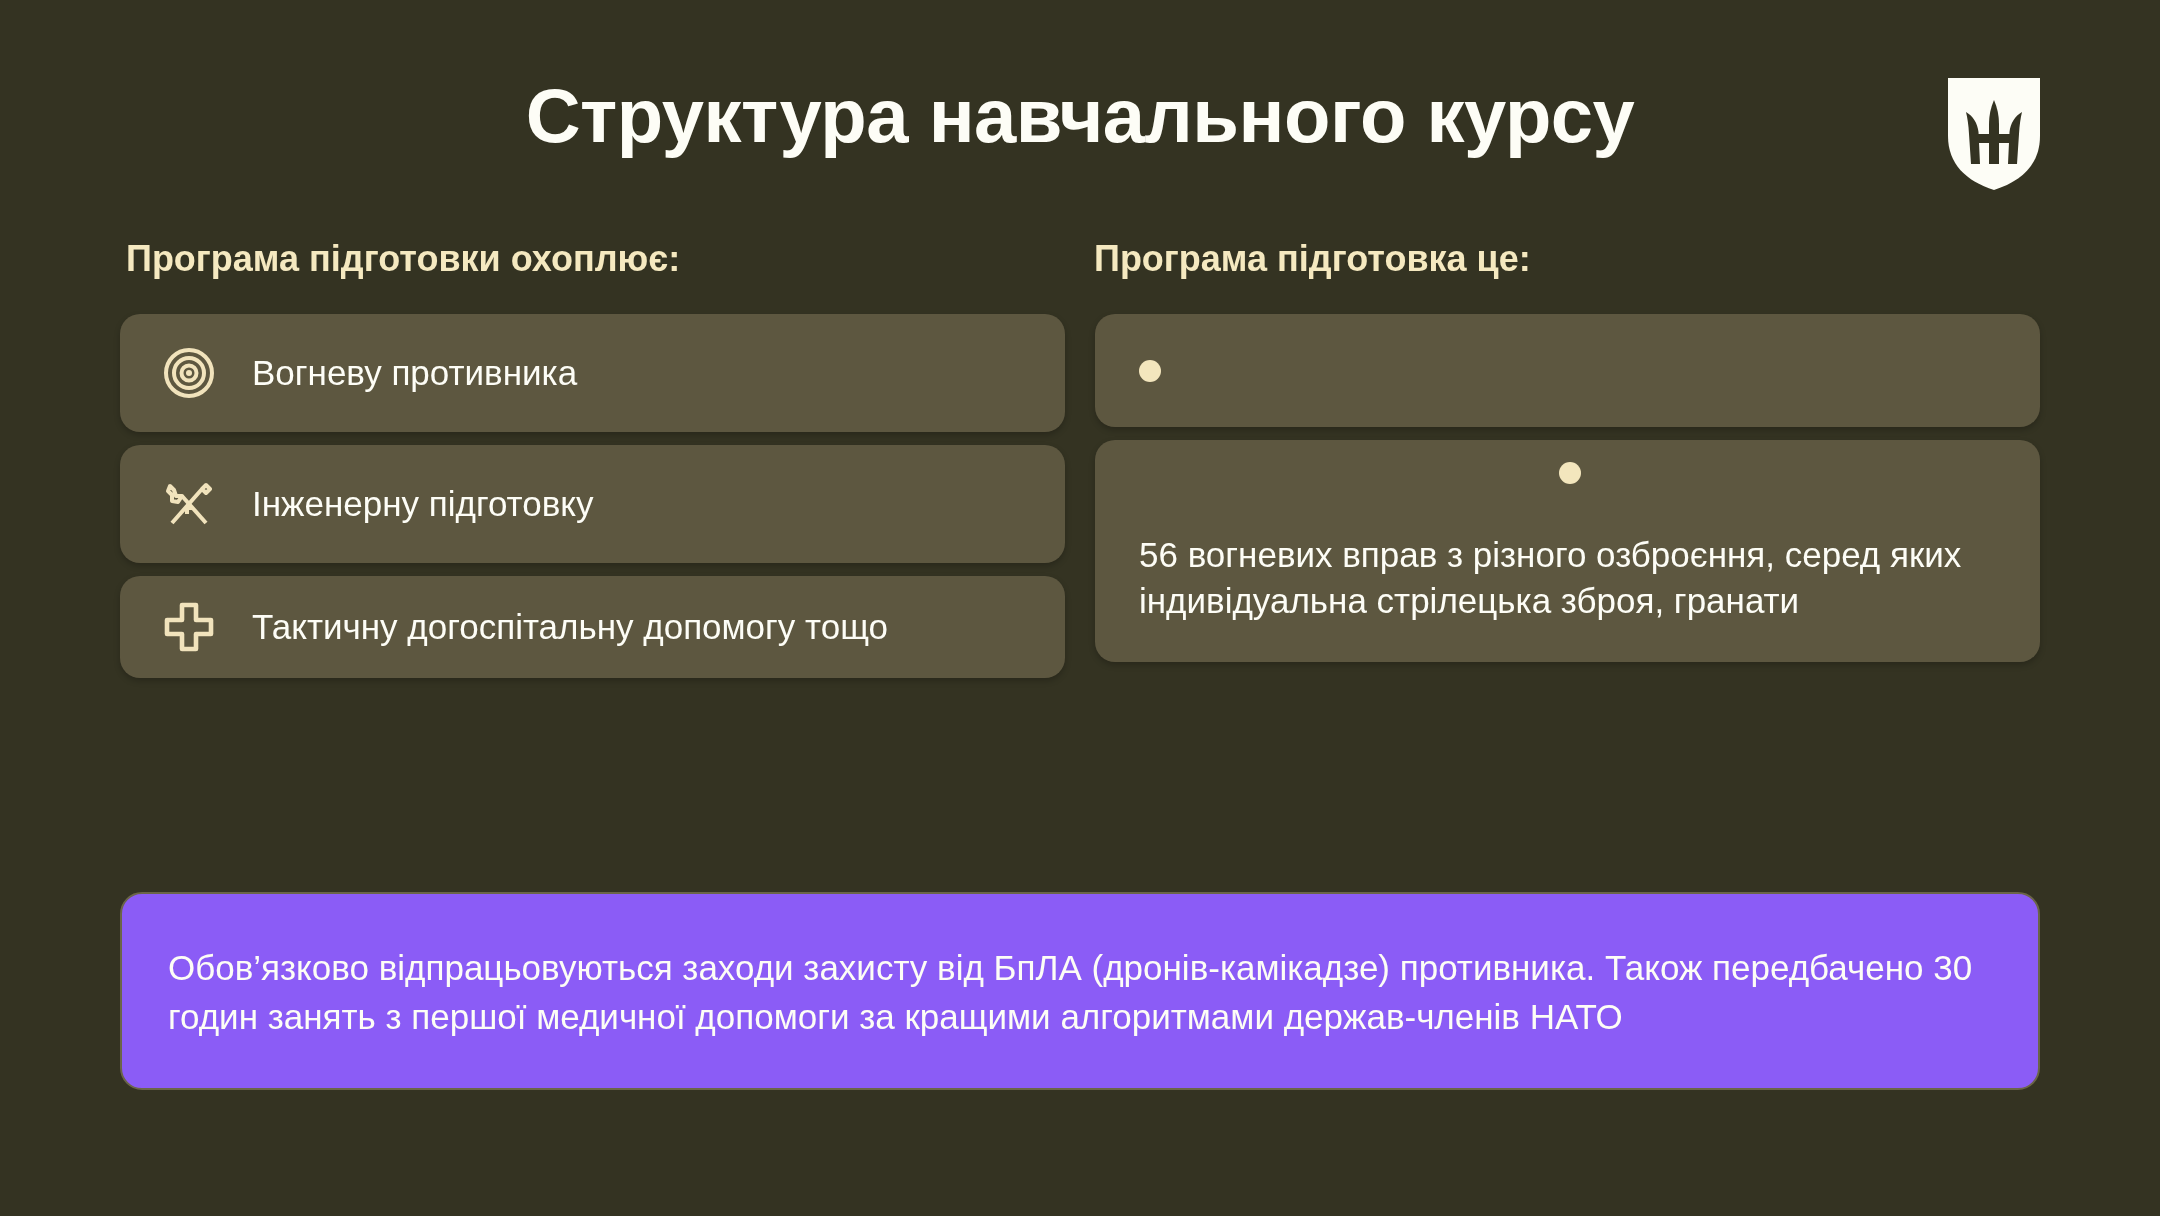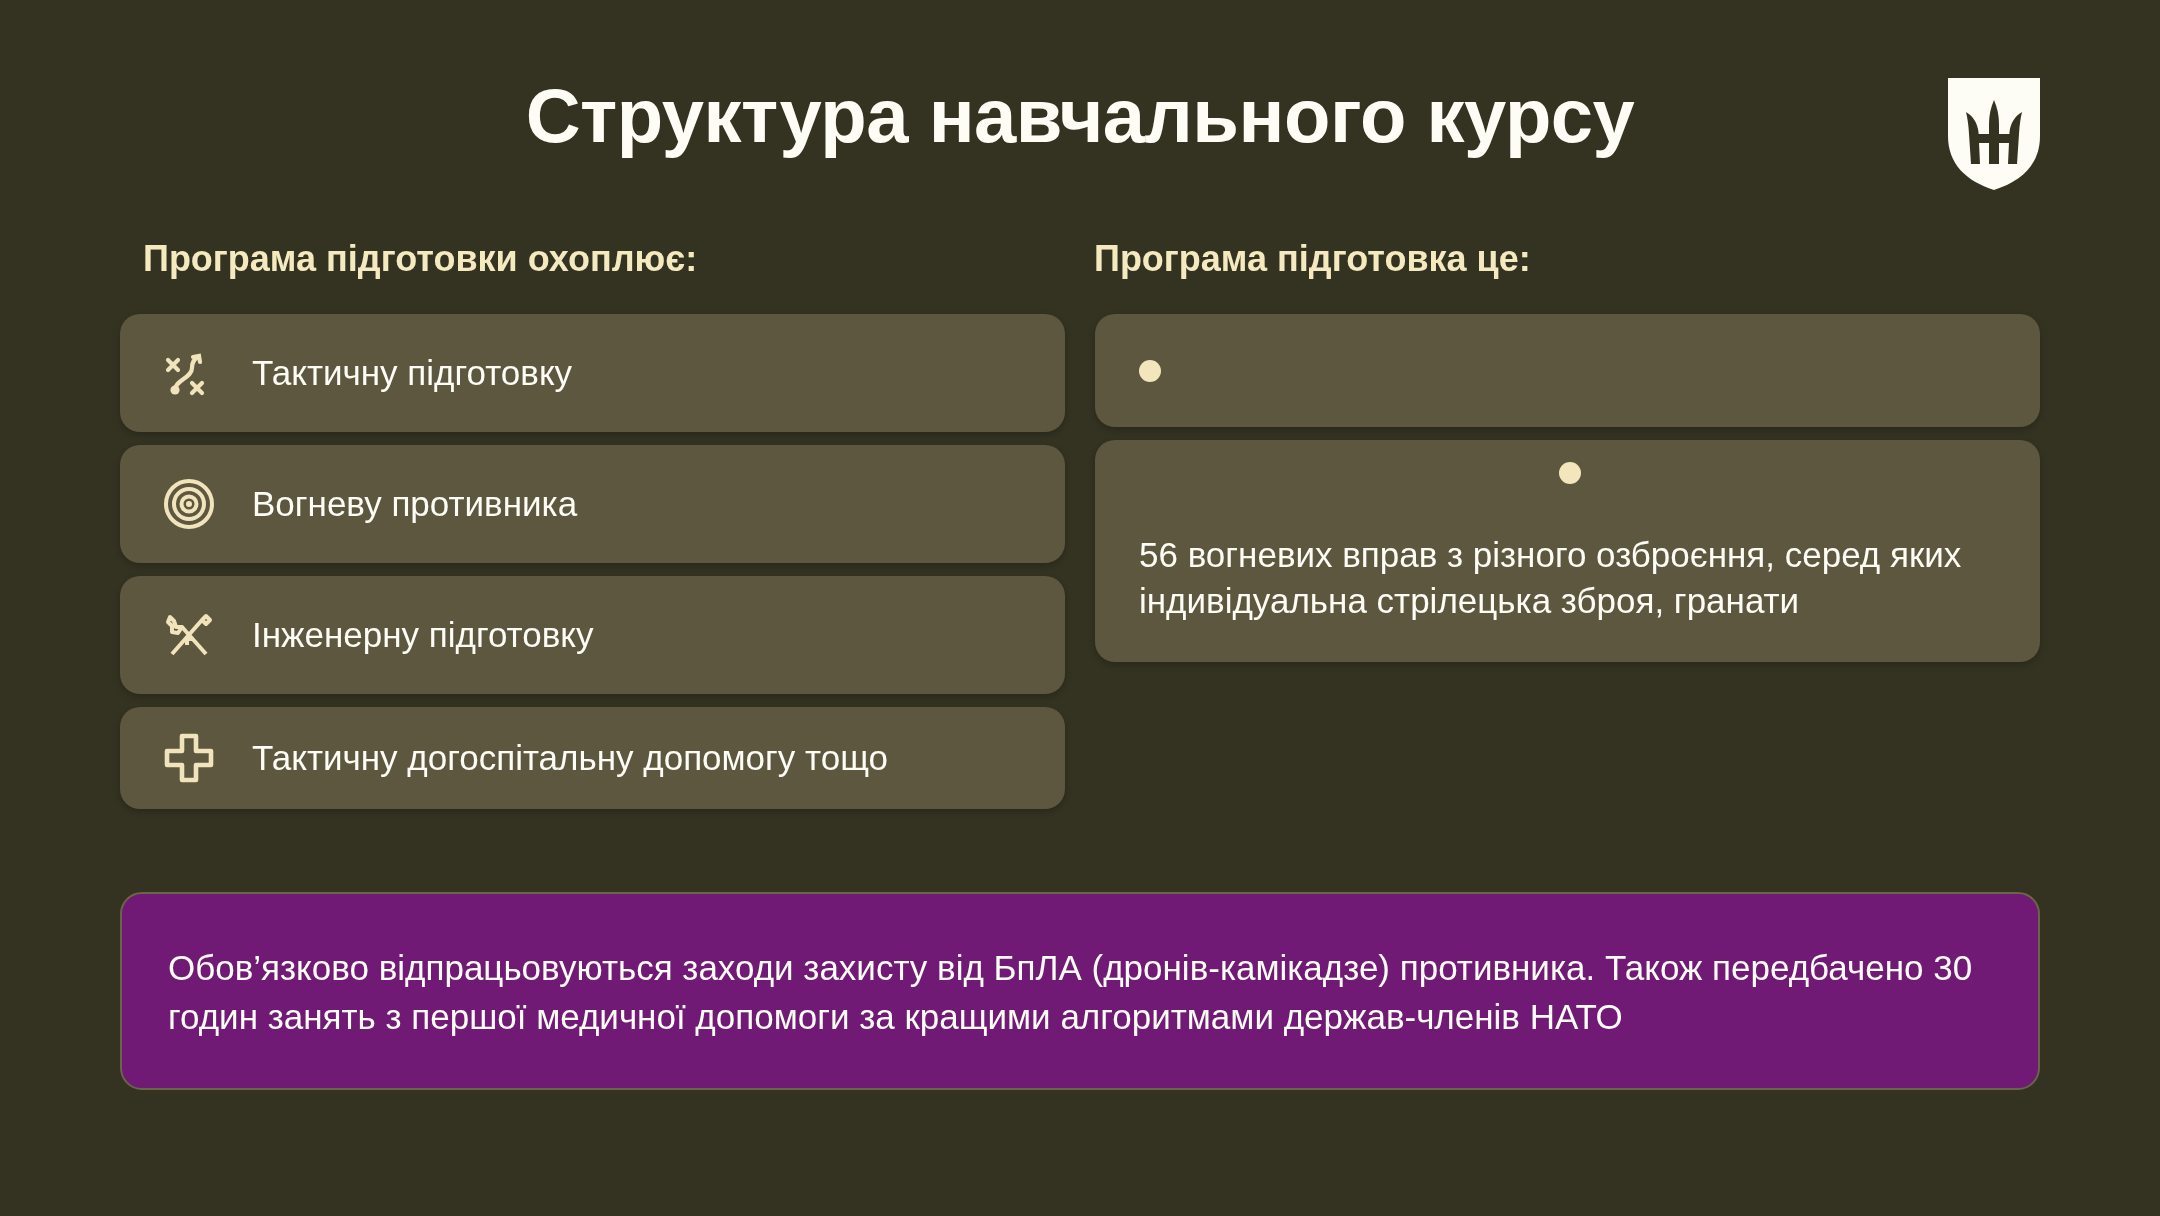--- a/index.html
+++ b/index.html
@@ -52,21 +52,21 @@
     height:62px;
   }
   .col-head {
     position:absolute;
     font-size:36px;
     font-weight:bold;
     color:#f5e9c0;
     white-space:nowrap;
     top:0;
   }
-  .col-head.left  { left:23px; }
+  .col-head.left  { left:6px; }
   .col-head.right { left:974px; }
 
   .cols-body {
     position:relative;
     display:flex;
     gap:30px;
     margin-top:14px;
   }
   .col { width:945px; display:flex; flex-direction:column; gap:13px; }
 
@@ -118,21 +118,21 @@
     line-height:1.30;
   }
   .card.bullet-card.big { min-height:222px;flex-direction:column; }
 
   
   .note {
     position:absolute;
     left:120px; top:892px;
     width:1920px;
     min-height:198px;
-    background:#701a75;
+    background:#8b5cf6;
     border:2px solid #6b6548;
     border-radius:22px;
     padding:36px 42px 34px 46px;
     display:flex;
     align-items:center;
   }
   .note-text {
     font-size:35px;
     font-weight:500;
     color:#fdfdf6;
@@ -164,34 +164,20 @@
 
     <div class="col-heads">
       <div class="col-head left">Програма підготовки охоплює:</div>
       <div class="col-head right">Програма підготовка це:</div>
     </div>
 
     <div class="cols-body">
 
       <div class="col">
 
-        <div class="card icon-card">
-          <span class="card-icon">
-            <svg width="54" height="54" viewBox="0 0 54 54" xmlns="http://www.w3.org/2000/svg">
-              <g stroke="#f1e3bc" stroke-width="4.2" fill="none" stroke-linecap="round">
-                <path d="M13 44 C13 34 30 32 30 22 C30 16 32 13 36 11"></path>
-                <path d="M31 11 L37 10 L38 16"></path>
-                <path d="M6 14 L16 24 M16 14 L6 24"></path>
-                <path d="M30 37 L40 47 M40 37 L30 47"></path>
-              </g>
-              <circle cx="13" cy="44" r="4.6" fill="#f1e3bc"></circle>
-            </svg>
-          </span>
-          <span class="card-label">Тактичну підготовку</span>
-        </div>
 
         <div class="card icon-card">
           <span class="card-icon">
             <svg width="54" height="54" viewBox="0 0 54 54" xmlns="http://www.w3.org/2000/svg">
               <g stroke="#f1e3bc" fill="none">
                 <circle cx="27" cy="27" r="23" stroke-width="4"></circle>
                 <circle cx="27" cy="27" r="15" stroke-width="4"></circle>
                 <circle cx="27" cy="27" r="7.5" stroke-width="4"></circle>
               </g>
               <circle cx="27" cy="27" r="3" fill="#f1e3bc"></circle>

